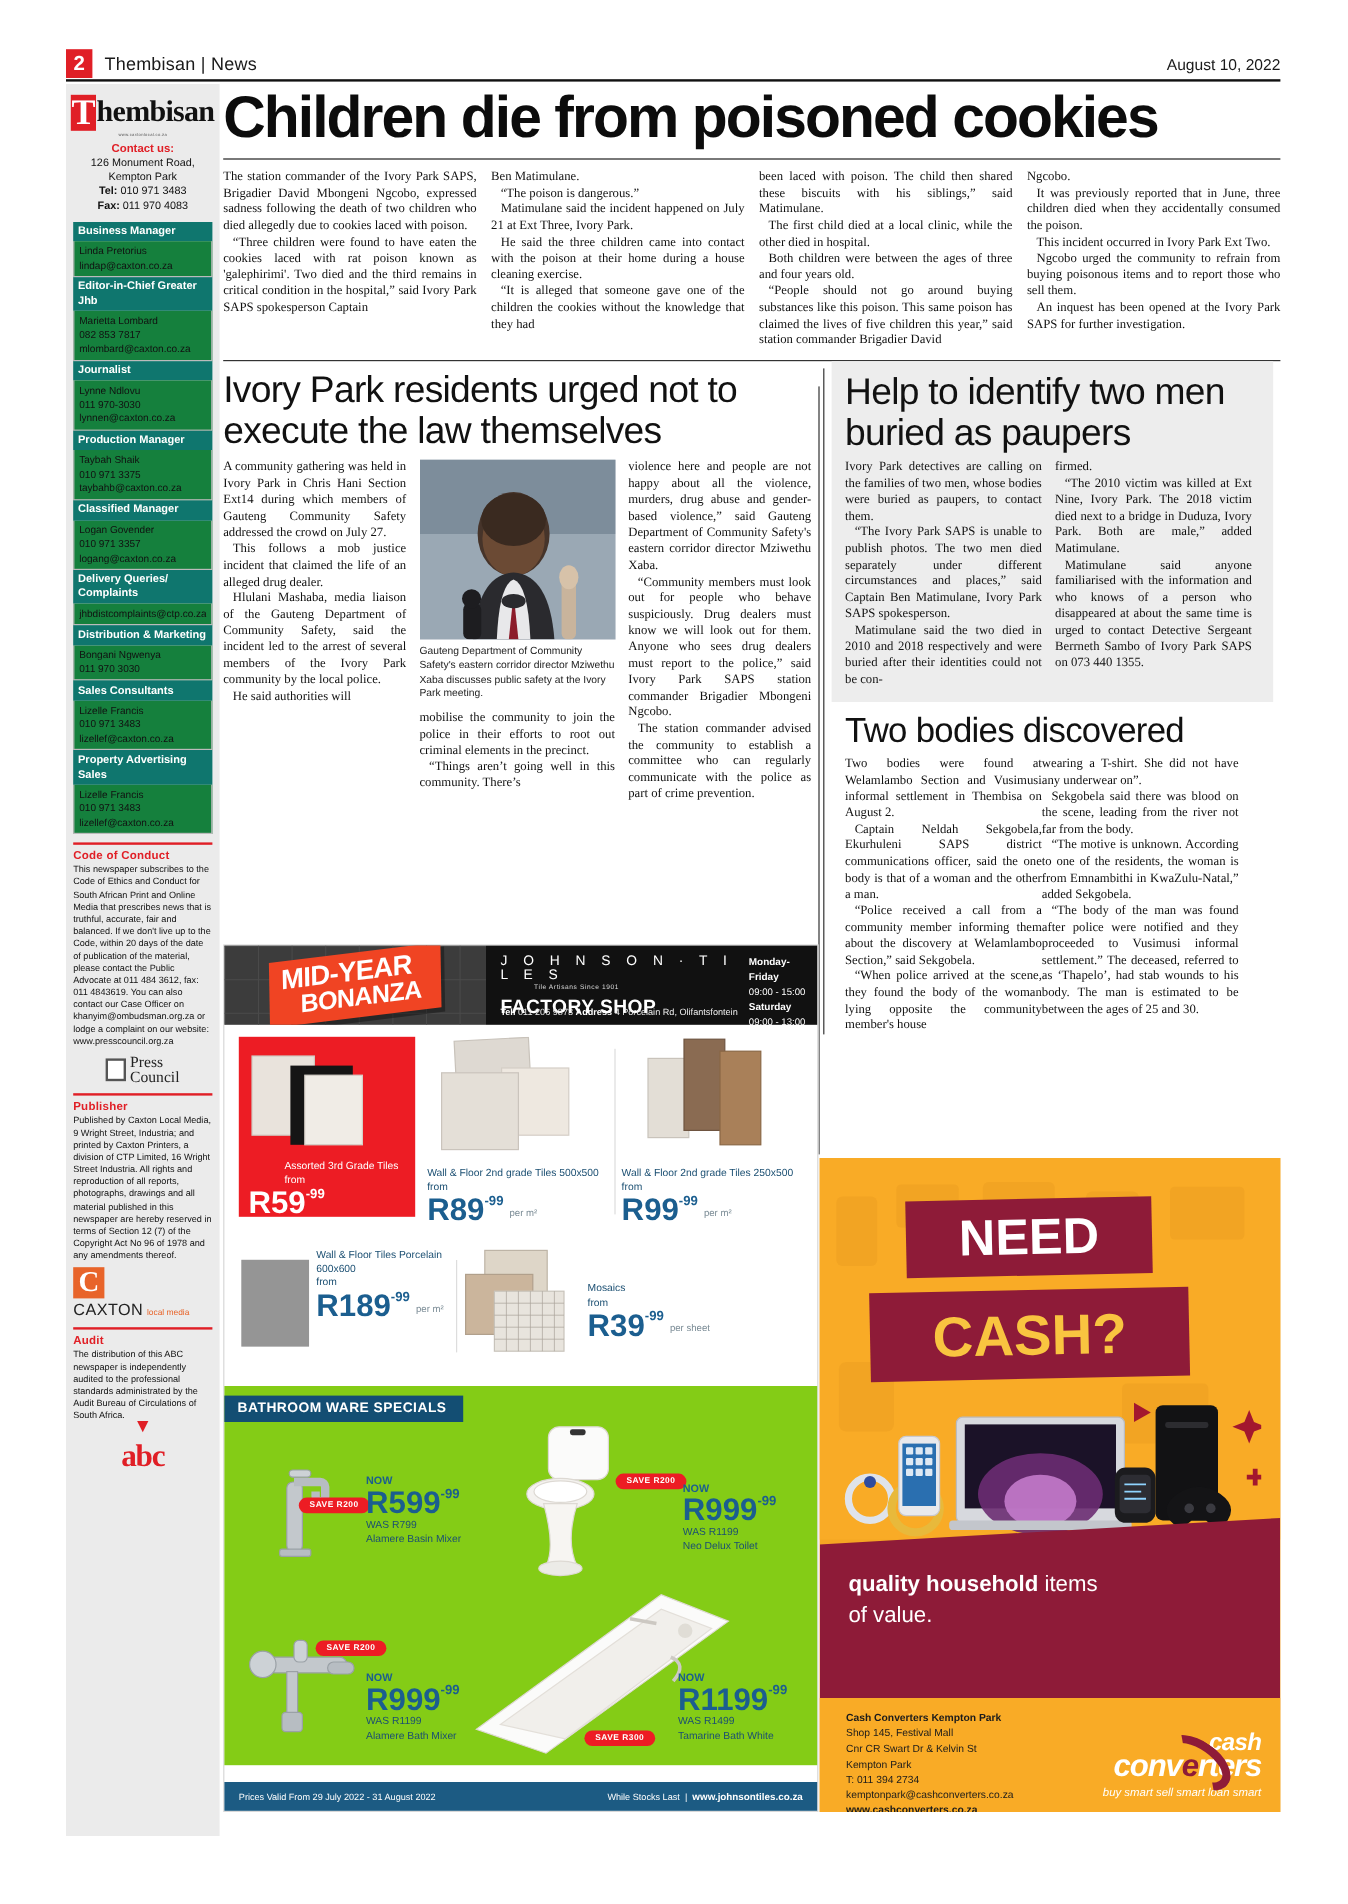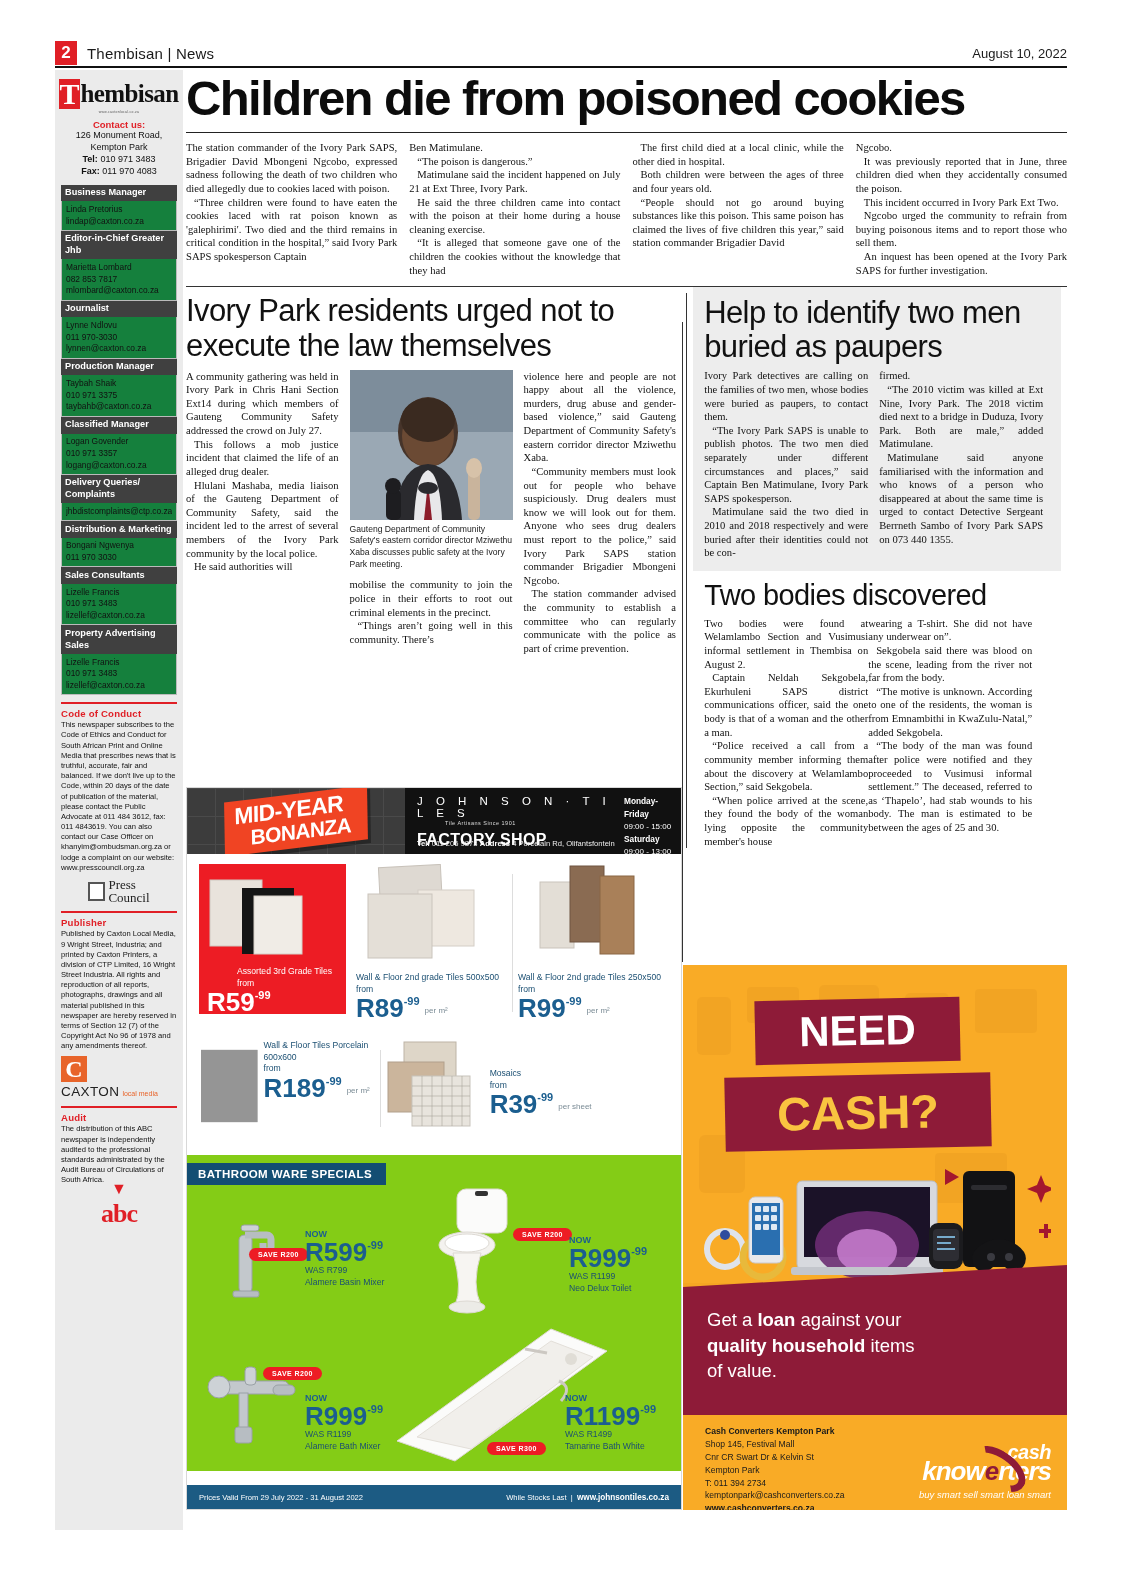--- a/index.html
+++ b/index.html
@@ -57,21 +57,21 @@
     font-size:9.5px; text-align:center; margin-top:5px;
   }
   .contact-line {
     font-family:"Liberation Sans",sans-serif; font-size:9px; color:#111;
     text-align:center; line-height:1.32;
   }
   .contact-line b { font-weight:bold; }
 
   .staff-list { margin-top:7px; }
   .staff-head {
-    background:#404040; color:#fff; font-family:"Liberation Sans",sans-serif;
+    background:#0f766e; color:#fff; font-family:"Liberation Sans",sans-serif;
     font-weight:bold; font-size:9.2px; padding:2.5px 4px; line-height:1.28;
   }
   .staff-body {
     background:#15803d; border:1px solid #bbb; border-top:none;
     font-family:"Liberation Sans",sans-serif; font-size:8.4px; color:#111;
     padding:2.5px 4px; line-height:1.4;
   }
   .staff-body div { white-space:nowrap; overflow:hidden; }
 
   .sb-sep { height:2px; background:#e01f26; margin:7px 0 4px 0; }
@@ -428,20 +428,21 @@
           <p>“Three children were found to have eaten the cookies laced with rat poison known as 'galephirimi'. Two died and the third remains in critical condition in the hospital,” said Ivory Park SAPS spokesperson Captain</p>
         </div>
       <div class="col bodytext" id="s1c1">
           <p class="first">Ben Matimulane.</p>
           <p>“The poison is dangerous.”</p>
           <p>Matimulane said the incident happened on July 21 at Ext Three, Ivory Park.</p>
           <p>He said the three children came into contact with the poison at their home during a house cleaning exercise.</p>
           <p>“It is alleged that someone gave one of the children the cookies without the knowledge that they had</p>
         </div>
       <div class="col bodytext" id="s1c2">
+          <p class="first">been laced with poison. The child then shared these biscuits with his siblings,” said Matimulane.</p>
           <p>The first child died at a local clinic, while the other died in hospital.</p>
           <p>Both children were between the ages of three and four years old.</p>
           <p>“People should not go around buying substances like this poison. This same poison has claimed the lives of five children this year,” said station commander Brigadier David</p>
         </div>
       <div class="col bodytext" id="s1c3">
           <p class="first">Ngcobo.</p>
           <p>It was previously reported that in June, three children died when they accidentally consumed the poison.</p>
           <p>This incident occurred in Ivory Park Ext Two.</p>
           <p>Ngcobo urged the community to refrain from buying poisonous items and to report those who sell them.</p>
           <p>An inquest has been opened at the Ivory Park SAPS for further investigation.</p>
@@ -825,41 +826,38 @@
           <circle cx="308" cy="96" r="4" fill="#3a3a40"></circle>
 
         <path d="M336 24 l4 -10 l4 10 l10 4 l-10 4 l-4 10 l-4 -10 l-10 -4 z" fill="#a3172e"></path>
         <path d="M338 70 h14 M345 63 v14" stroke="#a3172e" stroke-width="4"></path>
         <path d="M244 8 l14 8 l-14 8 z" fill="#a3172e"></path>
       </svg>
     </div>
 
     <div class="cc-bottom">
       <p>
-        <span>Get a </span><b>loan</b><span> against your</span>
-      </p>
-      <p>
         <b>quality household</b><span> items</span>
       </p>
       <p>of value.</p>
     </div>
 
     <div class="cc-foot">
       <div class="cc-addr">
         <div class="b">Cash Converters Kempton Park</div>
         <div>Shop 145, Festival Mall</div>
         <div>Cnr CR Swart Dr &amp; Kelvin St</div>
         <div>Kempton Park</div>
         <div>T: 011 394 2734</div>
         <div>kemptonpark@cashconverters.co.za</div>
         <div class="b">www.cashconverters.co.za</div>
 
       </div>
       <div class="cc-logo">
         <div class="swoosh"></div>
         <div class="l1">cash</div>
-        <div class="l2"><span>know</span><i>e</i><span>rters</span></div>
+        <div class="l2"><span>conv</span><i>e</i><span>rters</span></div>
         <div class="l3">buy smart sell smart loan smart</div>
       </div>
     </div>
   </div>
 
 </div>
 
 </body></html>

